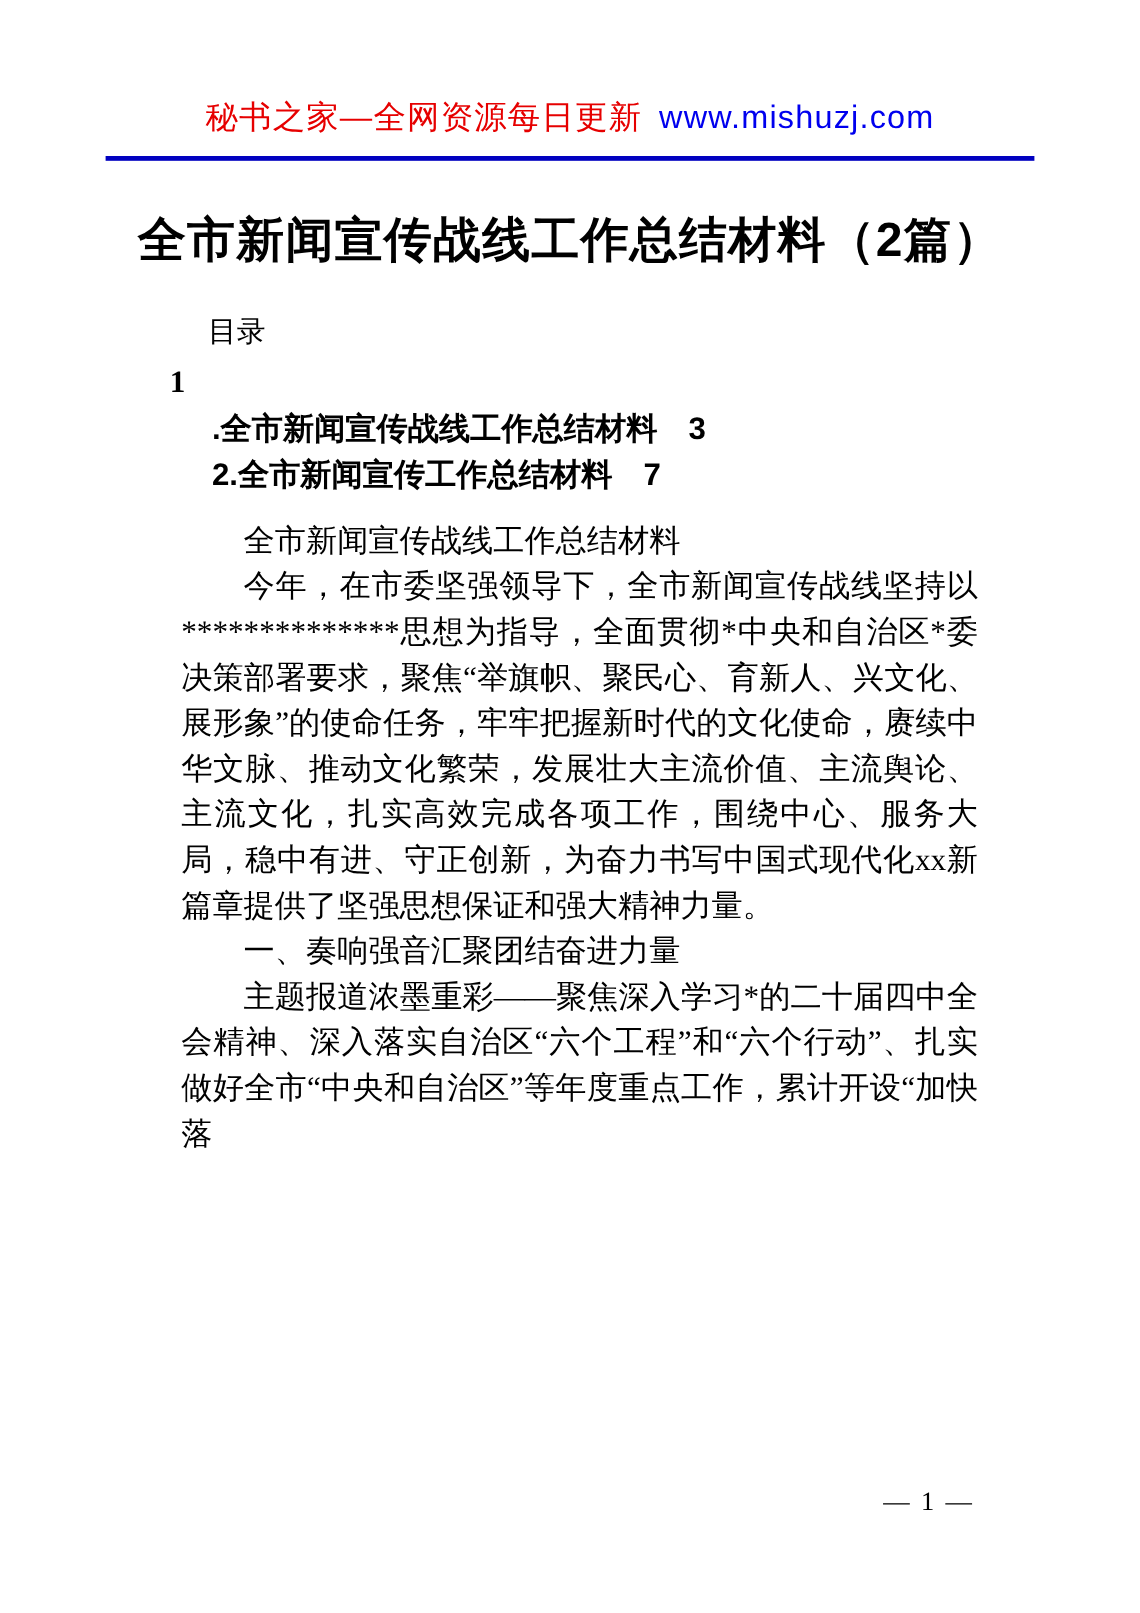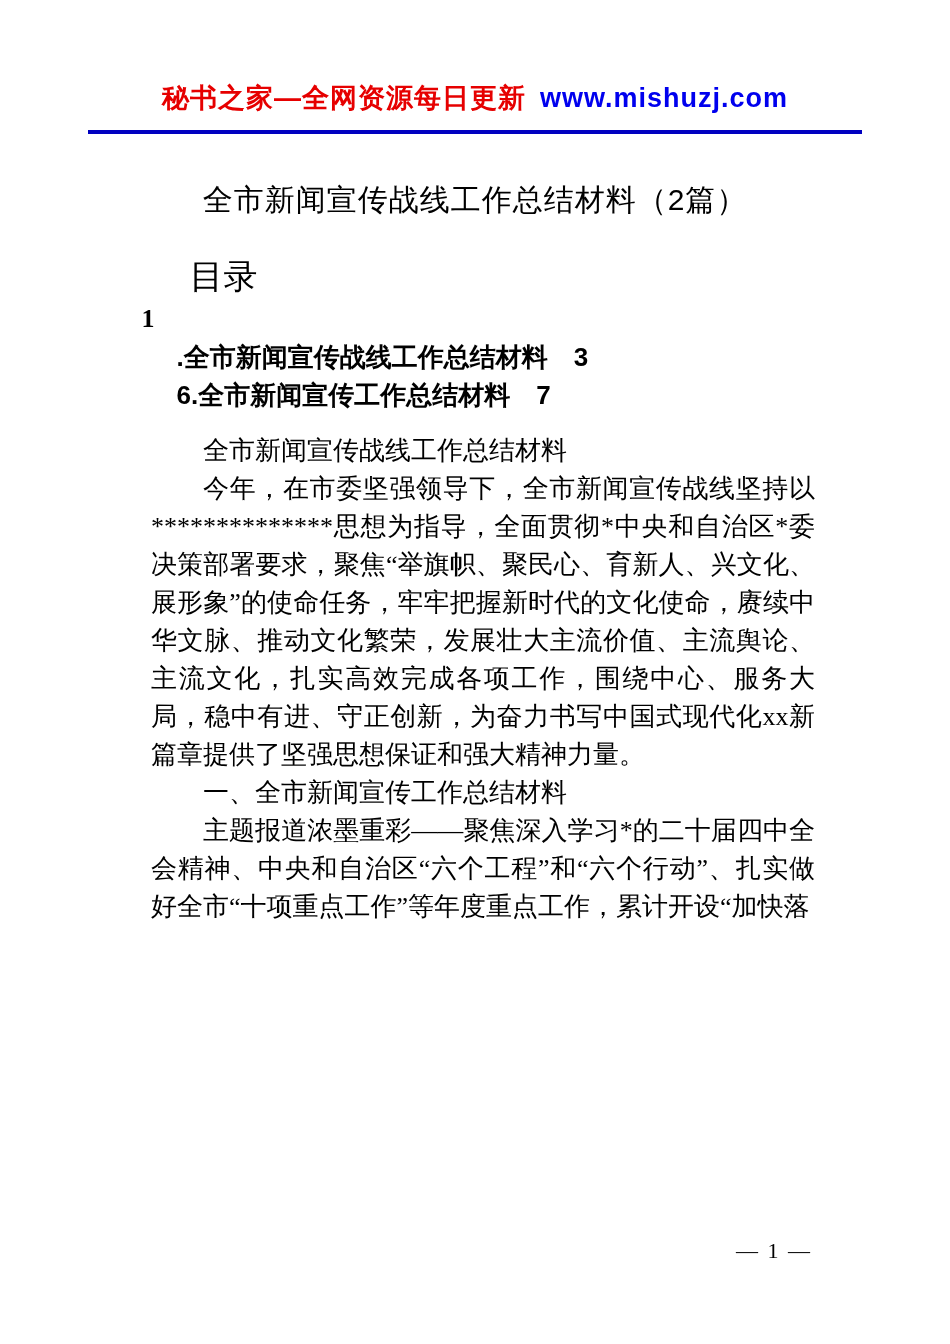--- a/index.html
+++ b/index.html
@@ -12,55 +12,55 @@
     position: relative;
     overflow: hidden;
     font-family: "Liberation Serif", "DejaVu Serif", serif;
     color: #000;
   }
   
   .site-header {
     padding-top: 80px;
     text-align: center;
     font-size: 27px;
-    font-weight: bold;
+    font-weight: normal;
     font-family: "Liberation Sans", "DejaVu Sans", sans-serif;
     letter-spacing: 1px;
     white-space: nowrap;
   }
   .site-name   { color: #e60000; }
   .site-tagline{ color: #e60000; }
   .site-url    { color: #0000ee; margin-left: 14px; cursor: pointer; }
   .header-rule {
     margin: 14px 88px 0 88px;
     border: none;
     border-top: 4px solid #0000c0;
     height: 0;
   }
   
   .doc-title {
     margin: 44px 80px 0 80px;
     text-align: center;
-    font-size: 30px;
+    font-size: 40px;
     line-height: 44px;
-    font-weight: normal;
+    font-weight: bold;
     font-family: "Liberation Sans", "DejaVu Sans", sans-serif;
     letter-spacing: 1px;
   }
   
   .content {
     margin: 0 135px;
     font-size: 26px;
     line-height: 38px;
     text-align: justify;
   }
   .toc-label {
     margin-top: 36px;
     text-indent: 1.6em;
-    font-size: 34px;
+    font-size: 24px;
   }
   .toc-num {
     margin-top: 4px;
     font-weight: bold;
     text-indent: 0.25em;
     font-family: "Liberation Serif", "DejaVu Serif", serif;
   }
   .toc-line {
     font-weight: bold;
     text-indent: 1.6em;
@@ -94,28 +94,28 @@
   <h1 class="doc-title">全市新闻宣传战线工作总结材料（2篇）</h1>
 
   <div class="content">
 
     <p class="toc-label">目录</p>
 
     <p class="toc-num">1</p>
 
     <p class="toc-line">.全市新闻宣传战线工作总结材料　3</p>
 
-    <p class="toc-line">6.全市新闻宣传工作总结材料　7</p>
+    <p class="toc-line">2.全市新闻宣传工作总结材料　7</p>
 
     <p class="para section-heading">全市新闻宣传战线工作总结材料</p>
 
     <p class="para">今年，在市委坚强领导下，全市新闻宣传战线坚持以**************思想为指导，全面贯彻*中央和自治区*委决策部署要求，聚焦“举旗帜、聚民心、育新人、兴文化、展形象”的使命任务，牢牢把握新时代的文化使命，赓续中华文脉、推动文化繁荣，发展壮大主流价值、主流舆论、主流文化，扎实高效完成各项工作，围绕中心、服务大局，稳中有进、守正创新，为奋力书写中国式现代化xx新篇章提供了坚强思想保证和强大精神力量。</p>
 
-    <p class="para">一、全市新闻宣传工作总结材料</p>
+    <p class="para">一、奏响强音汇聚团结奋进力量</p>
 
 
-    <p class="para">主题报道浓墨重彩——聚焦深入学习*的二十届四中全会精神、中央和自治区“六个工程”和“六个行动”、扎实做好全市“十项重点工作”等年度重点工作，累计开设“加快落</p>
+    <p class="para">主题报道浓墨重彩——聚焦深入学习*的二十届四中全会精神、深入落实自治区“六个工程”和“六个行动”、扎实做好全市“中央和自治区”等年度重点工作，累计开设“加快落</p>
 
   </div>
 
   <div class="page-number">— 1 —</div>
 
 </div>
 
 </body></html>

